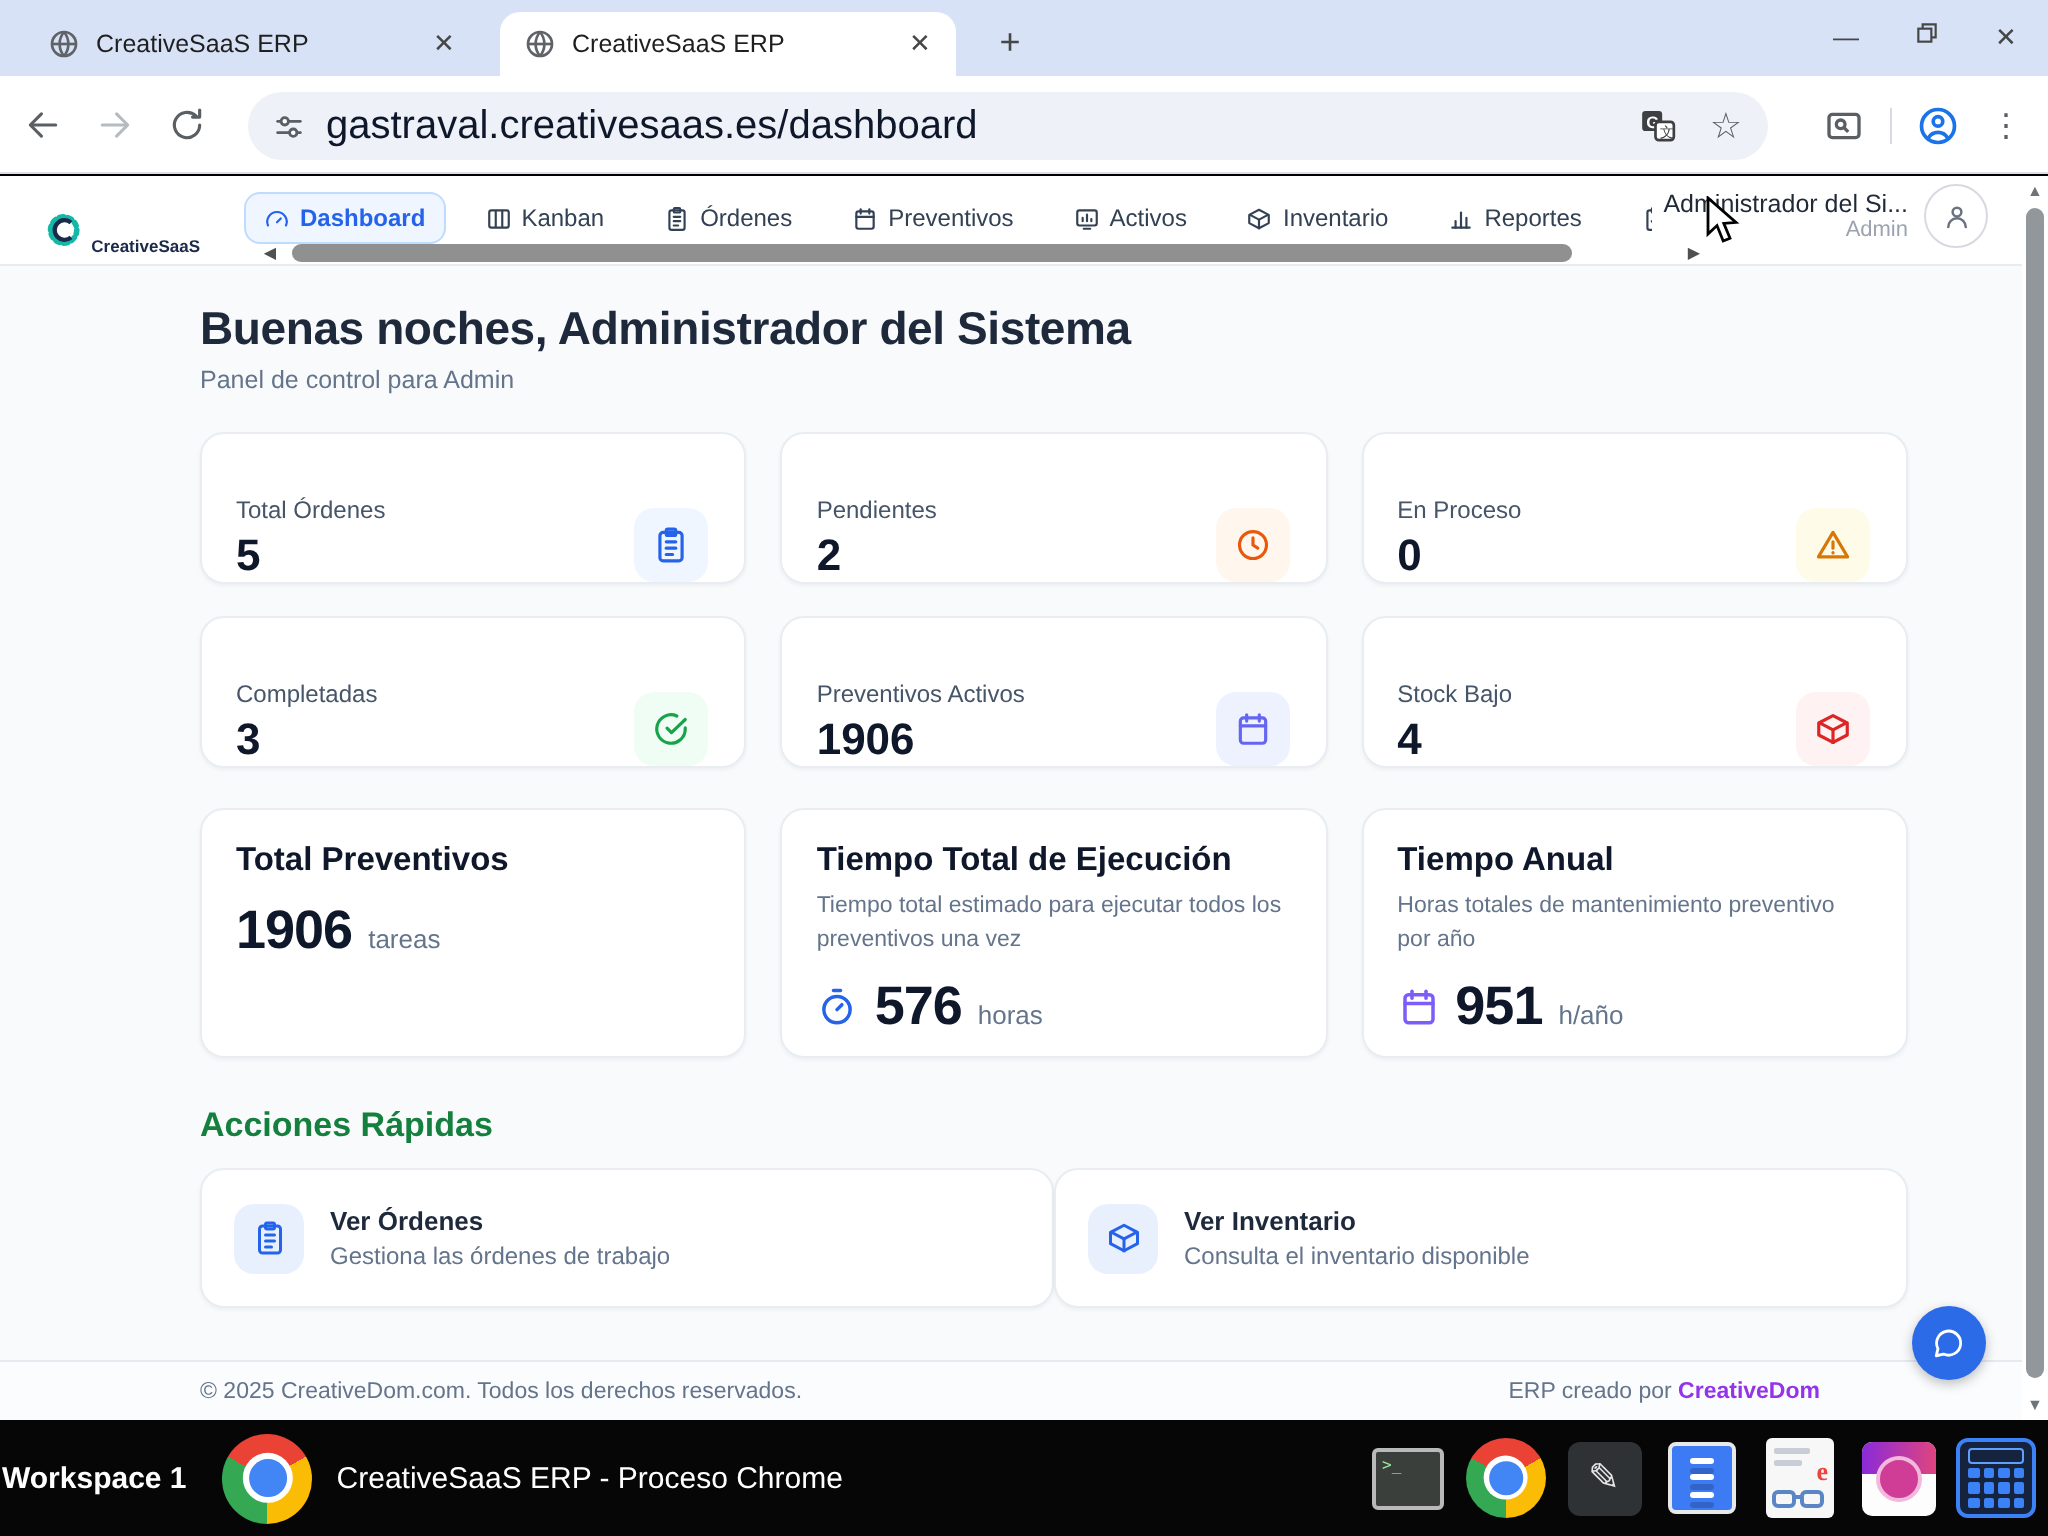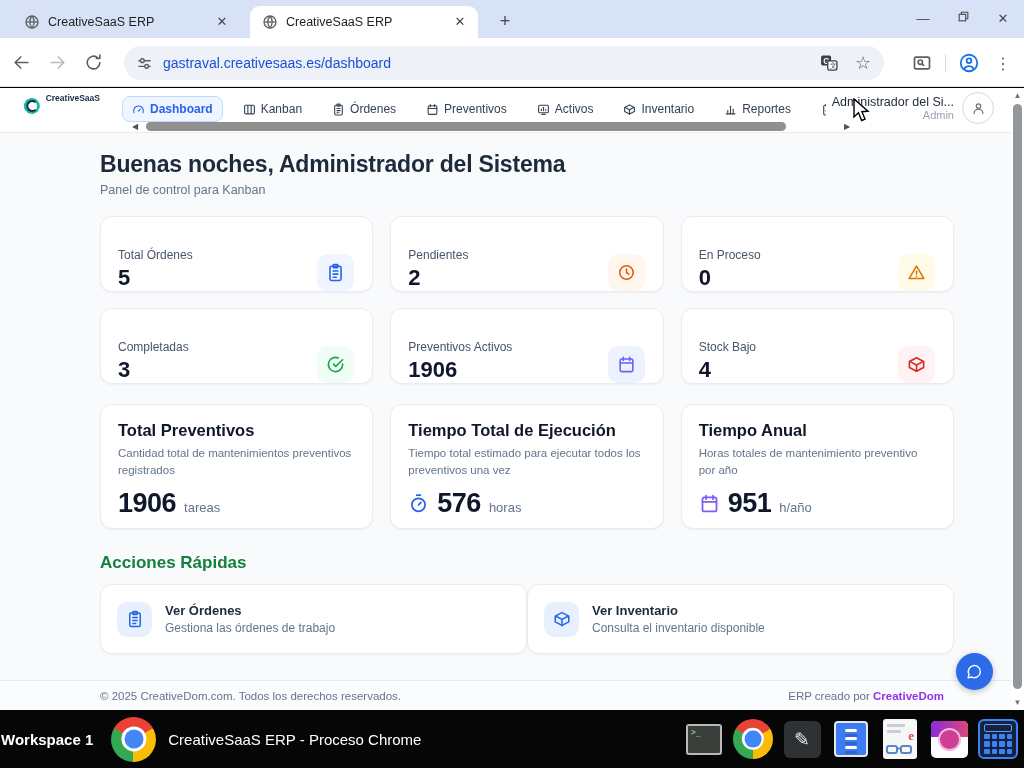--- a/index.html
+++ b/index.html
@@ -18,35 +18,35 @@
   .newtab { position:absolute; left:492px; top:9px; width:26px; height:26px; font-size:18px; color:#444746; text-align:center; line-height:25px; border-radius:50%; }
   .winctl { position:absolute; top:0; right:8px; height:38px; display:flex; align-items:center; gap:14px; color:#454746; }
   .wbtn { width:26px; height:26px; text-align:center; line-height:26px; font-size:13px; }
   .wbtn svg { width:13px; height:13px; }
 
   .toolbar { position:absolute; left:0; top:38px; width:1024px; height:49px; background:#fff; border-bottom:1px solid #dde1e6; display:flex; align-items:center; }
   .navbtn { width:30px; height:30px; margin-left:6px; display:flex; align-items:center; justify-content:center; color:#5a5f64; }
   .navbtn.disabled { color:#b6bbc1; }
   .navbtn svg { width:19px; height:19px; }
   .omnibox { position:absolute; left:124px; top:8px; width:760px; height:34px; background:#eef1f8; border-radius:17px; display:flex; align-items:center; padding:0 10px 0 12px; }
-  .omnibox .url { font-size:14px; color:#1d4ed8; margin-left:10px; flex:1; }
+  .omnibox .url { font-size:20px; color:#0f172a; margin-left:10px; flex:1; }
   .tune-icon { width:17px; height:17px; color:#5a5f64; }
   .ob-ic { width:22px; height:22px; margin-left:12px; color:#5a5f64; display:flex; align-items:center; justify-content:center; }
   .star { font-size:18px; }
   .tb-right { position:absolute; right:10px; top:8px; height:34px; display:flex; align-items:center; gap:12px; }
   .tb-ic { width:22px; height:22px; color:#5a5f64; display:flex; align-items:center; justify-content:center; }
   .tb-sep { width:1px; height:18px; background:#d7dade; }
   .profile-ic { color:#1a73e8; }
   .dots { font-size:16px; color:#5a5f64; letter-spacing:0; }
 
   
   .page { position:absolute; left:0; top:88px; width:1024px; height:622px; background:#f8fafc; overflow:hidden; }
 
   .topnav { position:relative; height:45px; background:#fff; border-bottom:1px solid #e8ecf1; }
-  .brand { position:absolute; left:22px; top:5px; width:78px; height:35px; display:flex; align-items:flex-start; gap:4px; background:#fff; }
+  .brand { position:absolute; left:22px; top:5px; width:78px; height:35px; display:flex; align-items:flex-end; gap:4px; background:#fff; }
   .brand svg { width:26px; height:26px; }
   .brand .bname { font-size:8.5px; font-weight:bold; color:#1b2a4a; }
   .navscroll { position:absolute; left:122px; top:7px; width:736px; height:28px; display:flex; align-items:center; gap:10px; overflow:hidden; }
   .navitem { display:flex; align-items:center; gap:5px; font-size:12px; font-weight:500; color:#334155; padding:5px 9px; white-space:nowrap; border-radius:8px; border:1px solid transparent; }
   .navitem svg { width:13px; height:13px; }
   .navitem.active { color:#2563eb; background:#eff6ff; border-color:#bfdbfe; font-weight:600; }
   .hscroll { position:absolute; left:130px; top:33px; width:722px; height:10px; display:flex; align-items:center; }
   .hscroll .arr { font-size:8px; color:#505050; width:10px; text-align:center; }
   .hscroll .track { position:relative; flex:1; height:9px; }
   .hscroll .thumb { position:absolute; left:6px; top:0; width:640px; height:9px; background:#909090; border-radius:5px; }
@@ -85,21 +85,21 @@
   .sum-ic.blue { color:#2563eb; } .sum-ic.purple { color:#7c5cfa; }
 
   .qa-title { font-size:17px; font-weight:700; color:#15803d; margin-top:24px; }
   .qa-grid { display:grid; grid-template-columns:repeat(2,1fr); margin-top:11px; }
   .qa-card { background:#fff; border:1px solid #e9edf2; border-radius:12px; box-shadow:0 1px 2px rgba(16,24,40,.05); height:70px; display:flex; align-items:center; gap:13px; padding:0 16px; }
   .qa-ic { width:35px; height:35px; border-radius:10px; background:#e8f0fe; color:#2563eb; display:flex; align-items:center; justify-content:center; flex:0 0 35px; }
   .qa-ic svg { width:18px; height:18px; }
   .qa-label { font-size:13px; font-weight:600; color:#1e293b; }
   .qa-desc { font-size:12px; color:#64748b; margin-top:3px; }
 
-  .pfooter { position:absolute; left:0; bottom:0; width:1024px; height:30px; background:#fbfcfd; border-top:1px solid #e5eaf0; display:flex; align-items:center; justify-content:space-between; padding:0 80px 0 100px; }
+  .pfooter { position:absolute; left:0; bottom:0; width:1024px; height:30px; background:#fbfcfd; border-top:1px solid #e5eaf0; display:flex; align-items:center; justify-content:space-between; padding:0 114px 0 100px; }
   .copy { font-size:11.5px; color:#64748b; }
   .credit { font-size:11.5px; color:#64748b; }
   .credit .link { color:#9333ea; font-weight:700; }
 
   .chat-fab { position:absolute; right:31px; bottom:20px; width:37px; height:37px; border-radius:50%; background:#2c6be8; box-shadow:0 2px 6px rgba(0,0,0,.25); display:flex; align-items:center; justify-content:center; color:#fff; }
   .chat-fab svg { width:17px; height:17px; }
 
   .vscroll { position:absolute; right:0; top:0; width:13px; height:622px; background:#ffffff; }
   .vscroll .arr { position:absolute; left:0; width:13px; font-size:8px; color:#6f7479; text-align:center; }
   .vscroll .thumb { position:absolute; left:2px; width:9px; top:16px; height:585px; background:#92979c; border-radius:5px; }
@@ -413,21 +413,21 @@
         <div class="avatar">
             <svg>
               <use href="#i-user"></use>
             </svg>
           </div>
       </div>
     </div>
 
     <div class="main">
       <h1 class="greeting">Buenas noches, Administrador del Sistema</h1>
-      <div class="subtitle">Panel de control para Kanban</div>
+      <div class="subtitle">Panel de control para Admin</div>
 
       <div class="stats-grid">
         <div class="stat-card">
           <div>
               <div class="stat-label">Total Órdenes</div>
               <div class="stat-value">5</div>
             </div>
           <div class="stat-ic ic-blue">
               <svg>
                 <use href="#i-clipboard"></use>
@@ -487,21 +487,20 @@
               <svg>
                 <use href="#i-package"></use>
               </svg>
             </div>
         </div>
       </div>
 
       <div class="summary-grid">
         <div class="sum-card">
           <div class="sum-title">Total Preventivos</div>
-          <div class="sum-desc">Cantidad total de mantenimientos preventivos registrados</div>
           <div class="sum-value-row">
             <span class="sum-value">1906</span>
             <span class="sum-unit">tareas</span>
           </div>
         </div>
         <div class="sum-card">
           <div class="sum-title">Tiempo Total de Ejecución</div>
           <div class="sum-desc">Tiempo total estimado para ejecutar todos los preventivos una vez</div>
           <div class="sum-value-row">
             <svg class="sum-ic blue">

